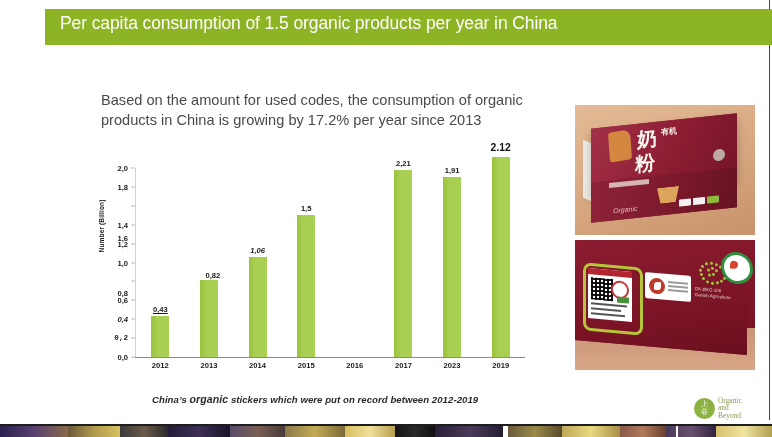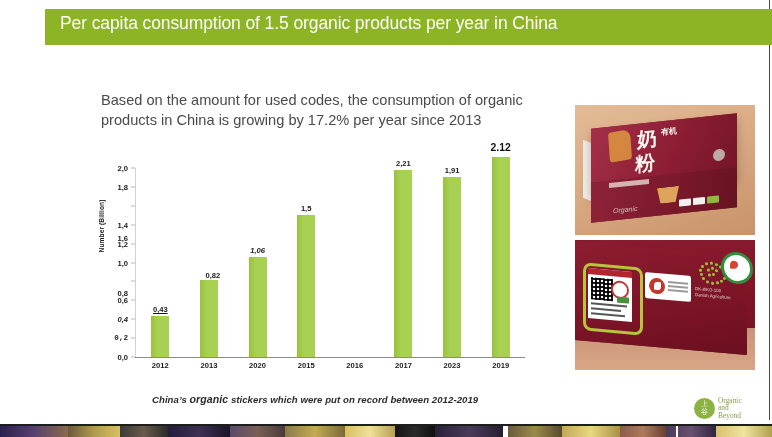--- a/index.html
+++ b/index.html
@@ -538,21 +538,21 @@
           <div class="bar-label" style="bottom: 182.495px;">1,91</div>
         </div>
         <div class="bar-slot" style="left: 340.375px;">
           <div class="bar" style="height: 200.34px;"></div>
           <div class="bar-label hero" style="bottom: 204.34px;">2.12</div>
         </div>
       </div>
     <div id="xticks">
         <div class="xtick" style="left: 36px;">2012</div>
         <div class="xtick" style="left: 84.625px;">2013</div>
-        <div class="xtick" style="left: 133.25px;">2020</div>
+        <div class="xtick" style="left: 133.25px;">2014</div>
         <div class="xtick" style="left: 181.875px;">2015</div>
         <div class="xtick" style="left: 230.5px;">2016</div>
         <div class="xtick" style="left: 279.125px;">2017</div>
         <div class="xtick" style="left: 327.75px;">2023</div>
         <div class="xtick" style="left: 376.375px;">2019</div>
       </div>
   </div>
 
   <div id="caption"><span>China’s </span><span class="kw">organic</span><span> stickers which were put on record between 2012-2019</span></div>
 

